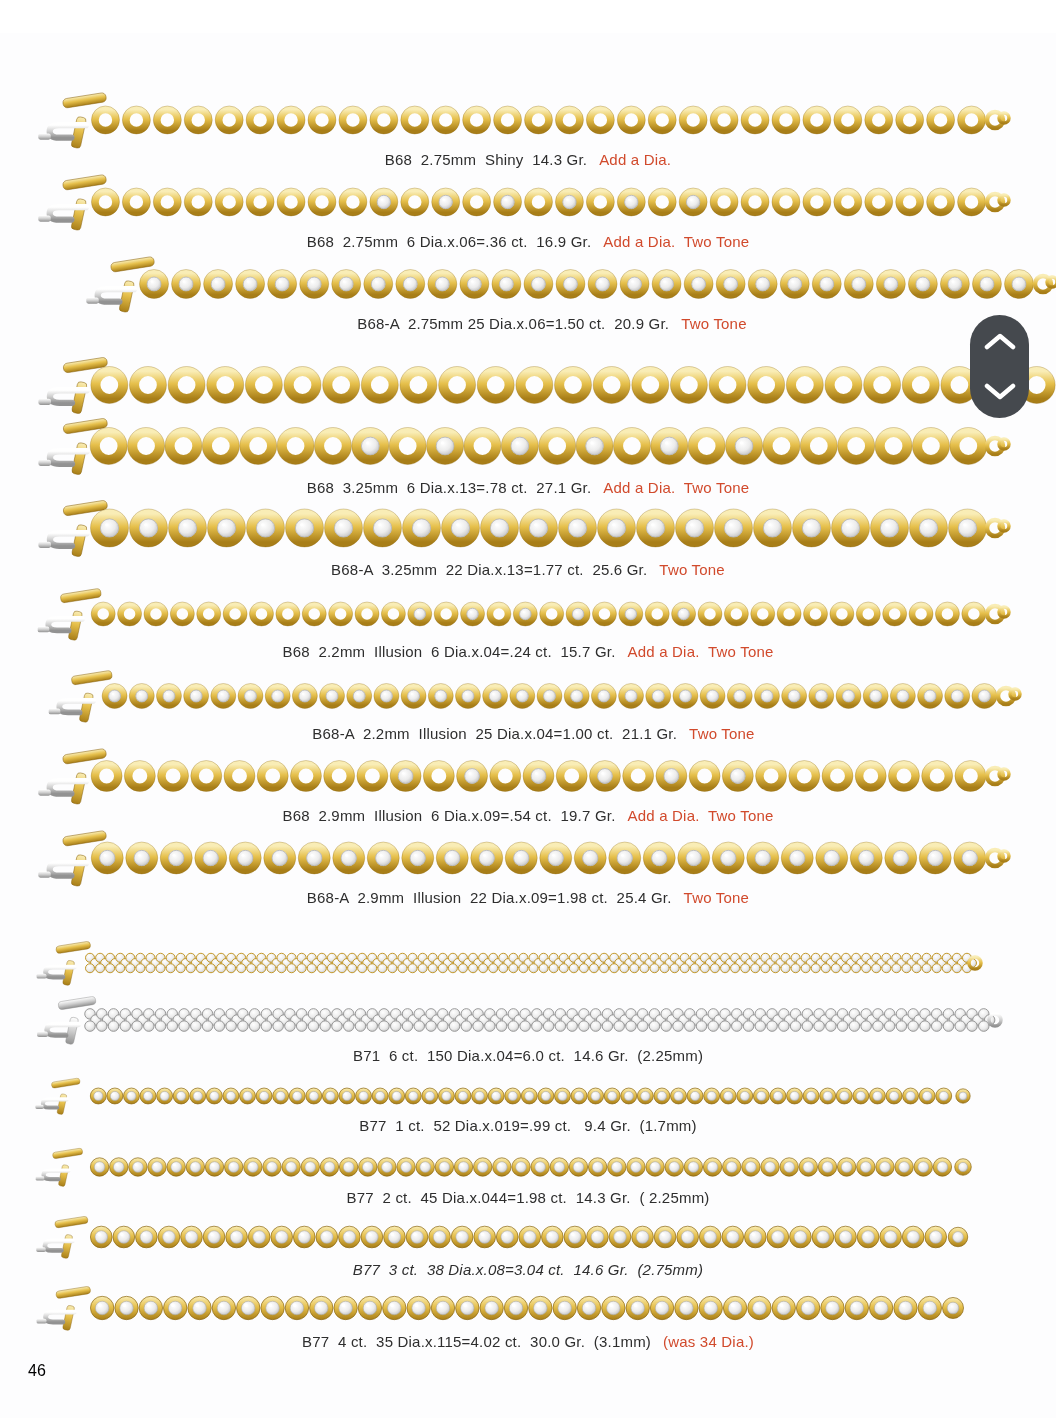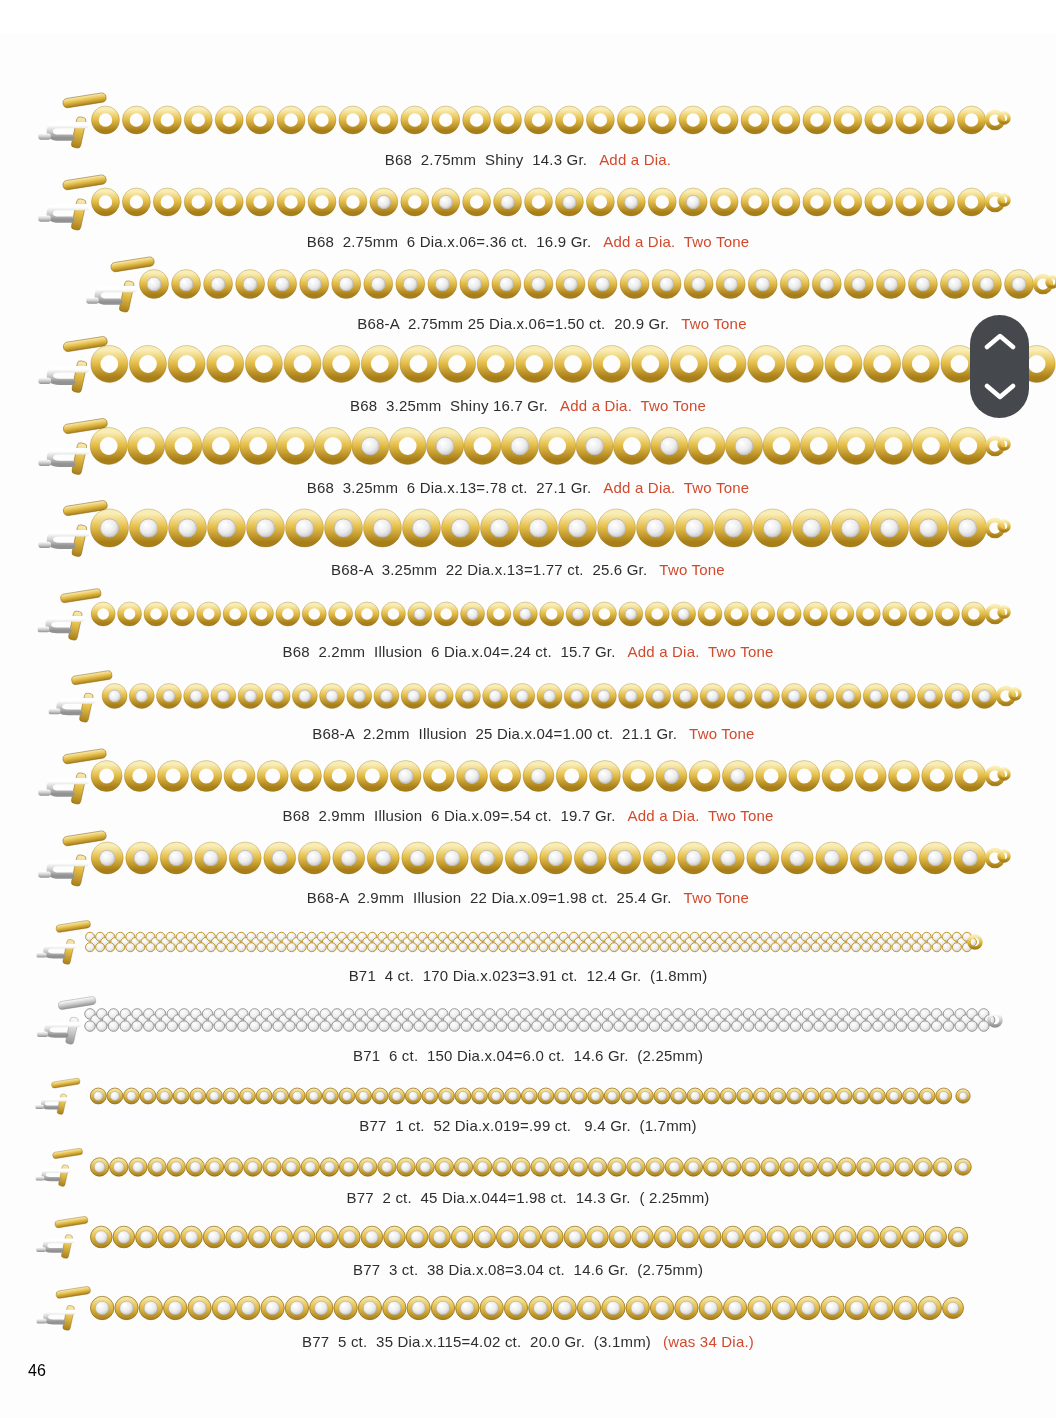--- a/index.html
+++ b/index.html
@@ -397,21 +397,20 @@
           <circle cx="892.76" cy="31" r="13.69" fill="none" stroke="url(#gGold)" stroke-width="9.620000000000001"></circle>
           <circle cx="892.76" cy="31" r="18.5" fill="none" stroke="#8a6512" stroke-width="0.6" opacity="0.5"></circle>
           <circle cx="931.4" cy="31" r="13.69" fill="none" stroke="url(#gGold)" stroke-width="9.620000000000001"></circle>
           <circle cx="931.4" cy="31" r="18.5" fill="none" stroke="#8a6512" stroke-width="0.6" opacity="0.5"></circle>
           <circle cx="970.04" cy="31" r="13.69" fill="none" stroke="url(#gGold)" stroke-width="9.620000000000001"></circle>
           <circle cx="970.04" cy="31" r="18.5" fill="none" stroke="#8a6512" stroke-width="0.6" opacity="0.5"></circle>
           <circle cx="1008.6800000000001" cy="31" r="13.69" fill="none" stroke="url(#gGold)" stroke-width="9.620000000000001"></circle>
           <circle cx="1008.6800000000001" cy="31" r="18.5" fill="none" stroke="#8a6512" stroke-width="0.6" opacity="0.5"></circle>
         </svg>
       </div>
-      <div class="cap"><span class="main">B68  3.25mm  Shiny 16.7 Gr.</span><span class="accent">Add a Dia.  Two Tone</span></div>
     </div>
     <div class="row" style="height: 82px;">
       <div class="art">
         <svg width="985" height="62" viewBox="0 0 985 62">
           <g transform="translate(2 31) scale(1.05)">
             <rect x="34" y="-15" width="42" height="9" rx="4" transform="rotate(-9)" fill="url(#gGold)" stroke="#8a6512" stroke-width="0.5"></rect>
             <rect x="44" y="-13" width="9" height="30" rx="3" transform="rotate(12)" fill="url(#gGold)" stroke="#8a6512" stroke-width="0.5"></rect>
             <path d="M54 5 H28 Q19 5 19 11 Q19 17 28 17 H40" fill="none" stroke="url(#gSilver)" stroke-width="6" stroke-linecap="round"></path>
             <rect x="8" y="13" width="12" height="6" rx="2" fill="url(#gSilver)"></rect>
           </g>
@@ -1299,21 +1298,20 @@
           <circle cx="918.8000000000014" cy="28.22" r="4.5" fill="url(#gDiam)" stroke="#c59a2b" stroke-width="1"></circle>
           <circle cx="928.8800000000015" cy="17.78" r="4.5" fill="url(#gDiam)" stroke="#c59a2b" stroke-width="1"></circle>
           <circle cx="933.9200000000014" cy="23" r="4.5" fill="url(#gDiam)" stroke="#c59a2b" stroke-width="1"></circle>
           <circle cx="928.8800000000015" cy="28.22" r="4.5" fill="url(#gDiam)" stroke="#c59a2b" stroke-width="1"></circle>
           <circle cx="938.9600000000015" cy="17.78" r="4.5" fill="url(#gDiam)" stroke="#c59a2b" stroke-width="1"></circle>
           <circle cx="944.0000000000015" cy="23" r="4.5" fill="url(#gDiam)" stroke="#c59a2b" stroke-width="1"></circle>
           <circle cx="938.9600000000015" cy="28.22" r="4.5" fill="url(#gDiam)" stroke="#c59a2b" stroke-width="1"></circle>
           <circle cx="947" cy="23" r="6" fill="none" stroke="url(#gGold)" stroke-width="3.5"></circle>
         </svg>
       </div>
-      <div class="cap"><span class="main">B71  4 ct.  170 Dia.x.023=3.91 ct.  12.4 Gr.  (1.8mm)</span></div>
     </div>
     <div class="row" style="height: 80px;">
       <div class="art">
         <svg width="985" height="50" viewBox="0 0 985 50">
           <g transform="translate(2 25) scale(0.8928571428571429)">
             <rect x="34" y="-15" width="42" height="9" rx="4" transform="rotate(-9)" fill="url(#gSilver)" stroke="#8f8f8f" stroke-width="0.5"></rect>
             <rect x="44" y="-13" width="9" height="30" rx="3" transform="rotate(12)" fill="url(#gSilver)" stroke="#8f8f8f" stroke-width="0.5"></rect>
             <path d="M54 5 H28 Q19 5 19 11 Q19 17 28 17 H40" fill="none" stroke="url(#gSilver)" stroke-width="6" stroke-linecap="round"></path>
             <rect x="8" y="13" width="12" height="6" rx="2" fill="url(#gSilver)"></rect>
           </g>
@@ -1867,21 +1865,21 @@
           <circle cx="893.4277333333333" cy="17.701333333333334" r="1.4711466666666666" fill="#ffffff"></circle>
           <circle cx="914.4222222222222" cy="20" r="9.194666666666667" fill="url(#gGold)" stroke="#8a6512" stroke-width="0.7"></circle>
           <circle cx="914.4222222222222" cy="20" r="5.332906666666666" fill="url(#gDiam)" stroke="#adadad" stroke-width="0.6"></circle>
           <circle cx="912.5832888888889" cy="17.701333333333334" r="1.4711466666666666" fill="#ffffff"></circle>
           <circle cx="935" cy="20" r="8.2752" fill="url(#gGold)" stroke="#8a6512" stroke-width="0.7"></circle>
           <circle cx="935" cy="20" r="4.597333333333333" fill="url(#gDiam)" stroke="#adadad" stroke-width="0.6"></circle>
         </svg>
       </div>
       <div class="cap"><span class="main">B77  2 ct.  45 Dia.x.044=1.98 ct.  14.3 Gr.  ( 2.25mm)</span></div>
     </div>
-    <div class="row" style="height: 72px;">
+    <div class="row" style="height: 72px; font-style: italic;">
       <div class="art">
         <svg width="945" height="44" viewBox="0 0 945 44">
           <g transform="translate(2 22) scale(0.7857142857142857)">
             <rect x="34" y="-15" width="42" height="9" rx="4" transform="rotate(-9)" fill="url(#gGold)" stroke="#8a6512" stroke-width="0.5"></rect>
             <rect x="44" y="-13" width="9" height="30" rx="3" transform="rotate(12)" fill="url(#gGold)" stroke="#8a6512" stroke-width="0.5"></rect>
             <path d="M54 5 H28 Q19 5 19 11 Q19 17 28 17 H40" fill="none" stroke="url(#gSilver)" stroke-width="6" stroke-linecap="round"></path>
             <rect x="8" y="13" width="12" height="6" rx="2" fill="url(#gSilver)"></rect>
           </g>
           <circle cx="73.27631578947368" cy="22" r="10.825263157894737" fill="url(#gGold)" stroke="#8a6512" stroke-width="0.7"></circle>
           <circle cx="73.27631578947368" cy="22" r="6.278652631578947" fill="url(#gDiam)" stroke="#adadad" stroke-width="0.6"></circle>
@@ -2114,21 +2112,21 @@
           <circle cx="877.4857142857143" cy="23" r="11.684571428571427" fill="url(#gGold)" stroke="#8a6512" stroke-width="0.7"></circle>
           <circle cx="877.4857142857143" cy="23" r="6.777051428571427" fill="url(#gDiam)" stroke="#adadad" stroke-width="0.6"></circle>
           <circle cx="875.1487999999999" cy="20.078857142857142" r="1.8695314285714284" fill="#ffffff"></circle>
           <circle cx="901.8285714285714" cy="23" r="11.684571428571427" fill="url(#gGold)" stroke="#8a6512" stroke-width="0.7"></circle>
           <circle cx="901.8285714285714" cy="23" r="6.777051428571427" fill="url(#gDiam)" stroke="#adadad" stroke-width="0.6"></circle>
           <circle cx="899.4916571428571" cy="20.078857142857142" r="1.8695314285714284" fill="#ffffff"></circle>
           <circle cx="925" cy="23" r="10.516114285714284" fill="url(#gGold)" stroke="#8a6512" stroke-width="0.7"></circle>
           <circle cx="925" cy="23" r="5.842285714285714" fill="url(#gDiam)" stroke="#adadad" stroke-width="0.6"></circle>
         </svg>
       </div>
-      <div class="cap"><span class="main">B77  5 ct.  35 Dia.x.115=4.02 ct.  20.0 Gr.  (3.1mm)</span><span class="accent">(was 34 Dia.)</span></div>
+      <div class="cap"><span class="main">B77  4 ct.  35 Dia.x.115=4.02 ct.  30.0 Gr.  (3.1mm)</span><span class="accent">(was 34 Dia.)</span></div>
     </div>
   </div>
 
 <div class="page-number">46</div>
 
 <div class="scroller">
   <button>
     <span>
       <svg width="34" height="18" viewBox="0 0 34 18">
         <polyline points="4,15 17,4 30,15" fill="none" stroke="#ffffff" stroke-width="4.5" stroke-linecap="round" stroke-linejoin="round"></polyline>

